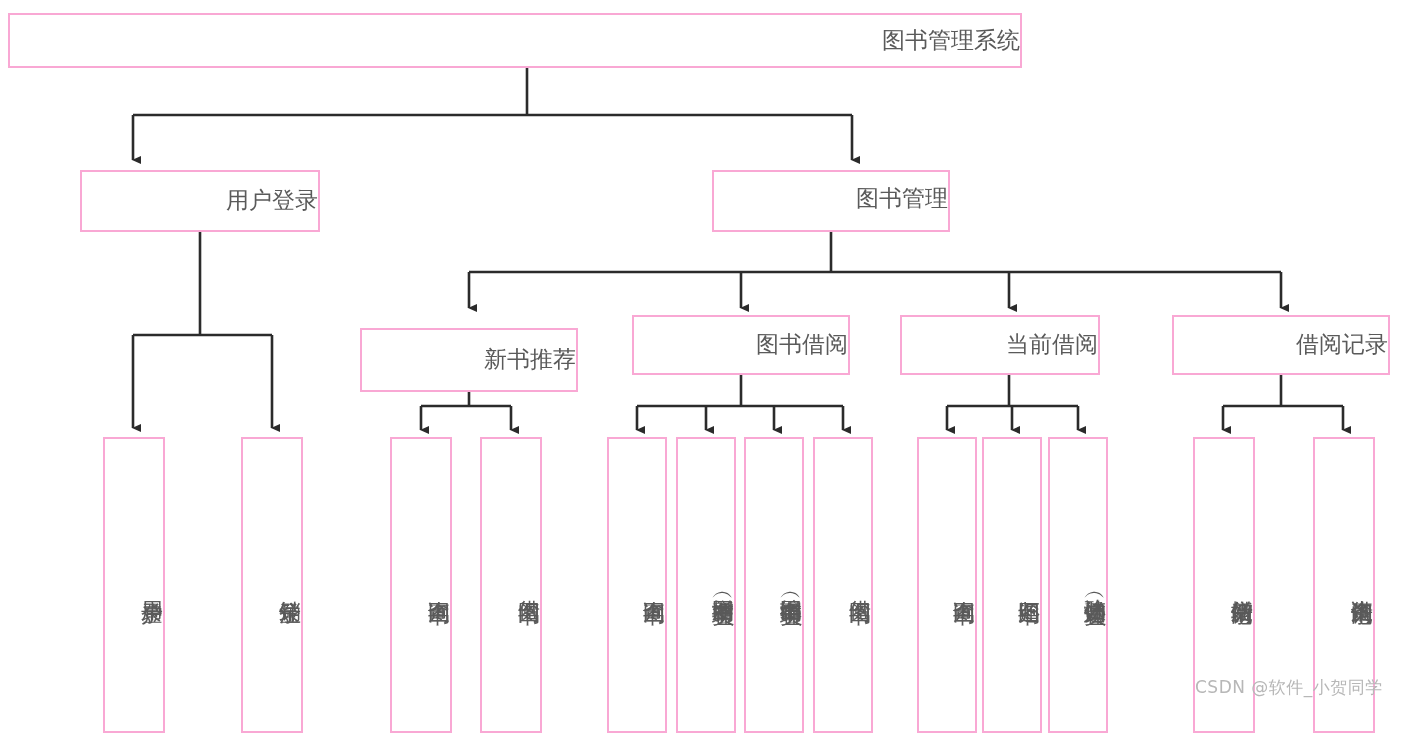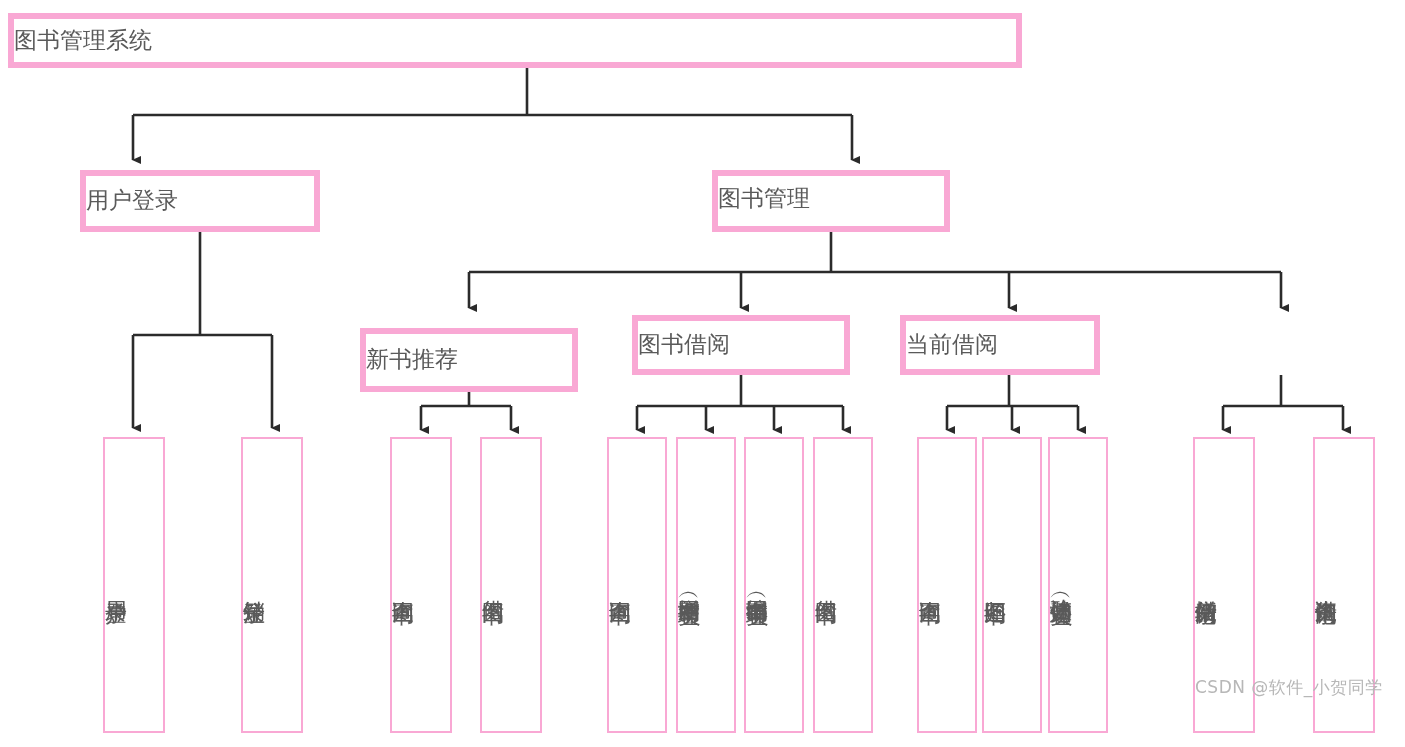--- a/index.html
+++ b/index.html
@@ -19,24 +19,24 @@
     position: absolute;
     left: 0;
     top: 0;
     width: 1405px;
     height: 747px;
   }
   .node {
     position: absolute;
     box-sizing: border-box;
     background: #ffffff;
-    border: 6px solid #f9a8d4;
+    border: 2px solid #f9a8d4;
     display: flex;
     align-items: center;
-    justify-content: flex-start;
+    justify-content: flex-end;
     z-index: 2;
   }
   .node .label {
     color: #5a5a5a;
     text-align: center;
     line-height: 1.12;
     white-space: nowrap;
   }
   .node-root .label,
   .node-mid .label {
@@ -133,20 +133,23 @@
 
   <div class="node node-mid" style="left:360px; top:328px; width:218px; height:64px;">
     <span class="label">新书推荐</span>
   </div>
   <div class="node node-mid" style="left:632px; top:315px; width:218px; height:60px;">
     <span class="label">图书借阅</span>
   </div>
   <div class="node node-mid" style="left:900px; top:315px; width:200px; height:60px;">
     <span class="label">当前借阅</span>
   </div>
+  <div class="node node-mid" style="left:1172px; top:315px; width:218px; height:60px;">
+    <span class="label">借阅记录</span>
+  </div>
 
   <div class="node node-leaf" style="left:103px; top:437px; width:62px; height:296px;">
     <span class="label">用户登录</span>
   </div>
   <div class="node node-leaf" style="left:241px; top:437px; width:62px; height:296px;">
     <span class="label">注销登录</span>
   </div>
 
   <div class="node node-leaf" style="left:390px; top:437px; width:62px; height:296px;">
     <span class="label">查询图书</span>

